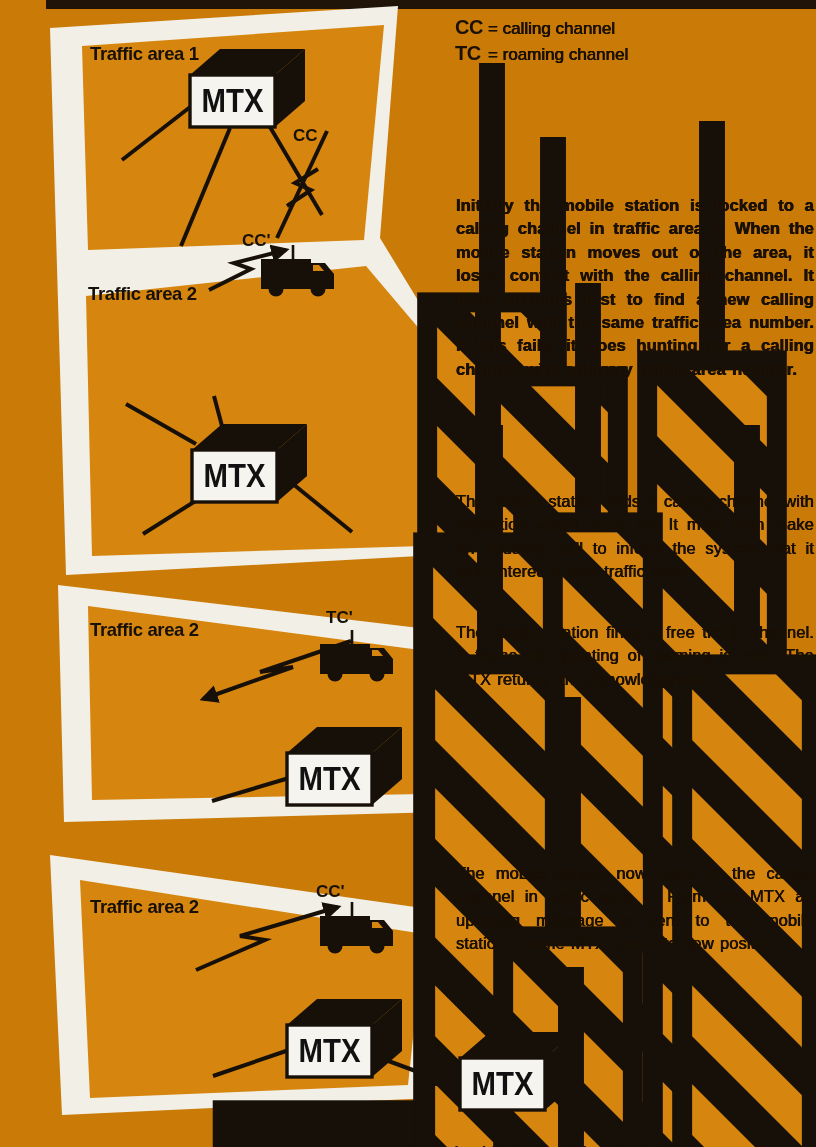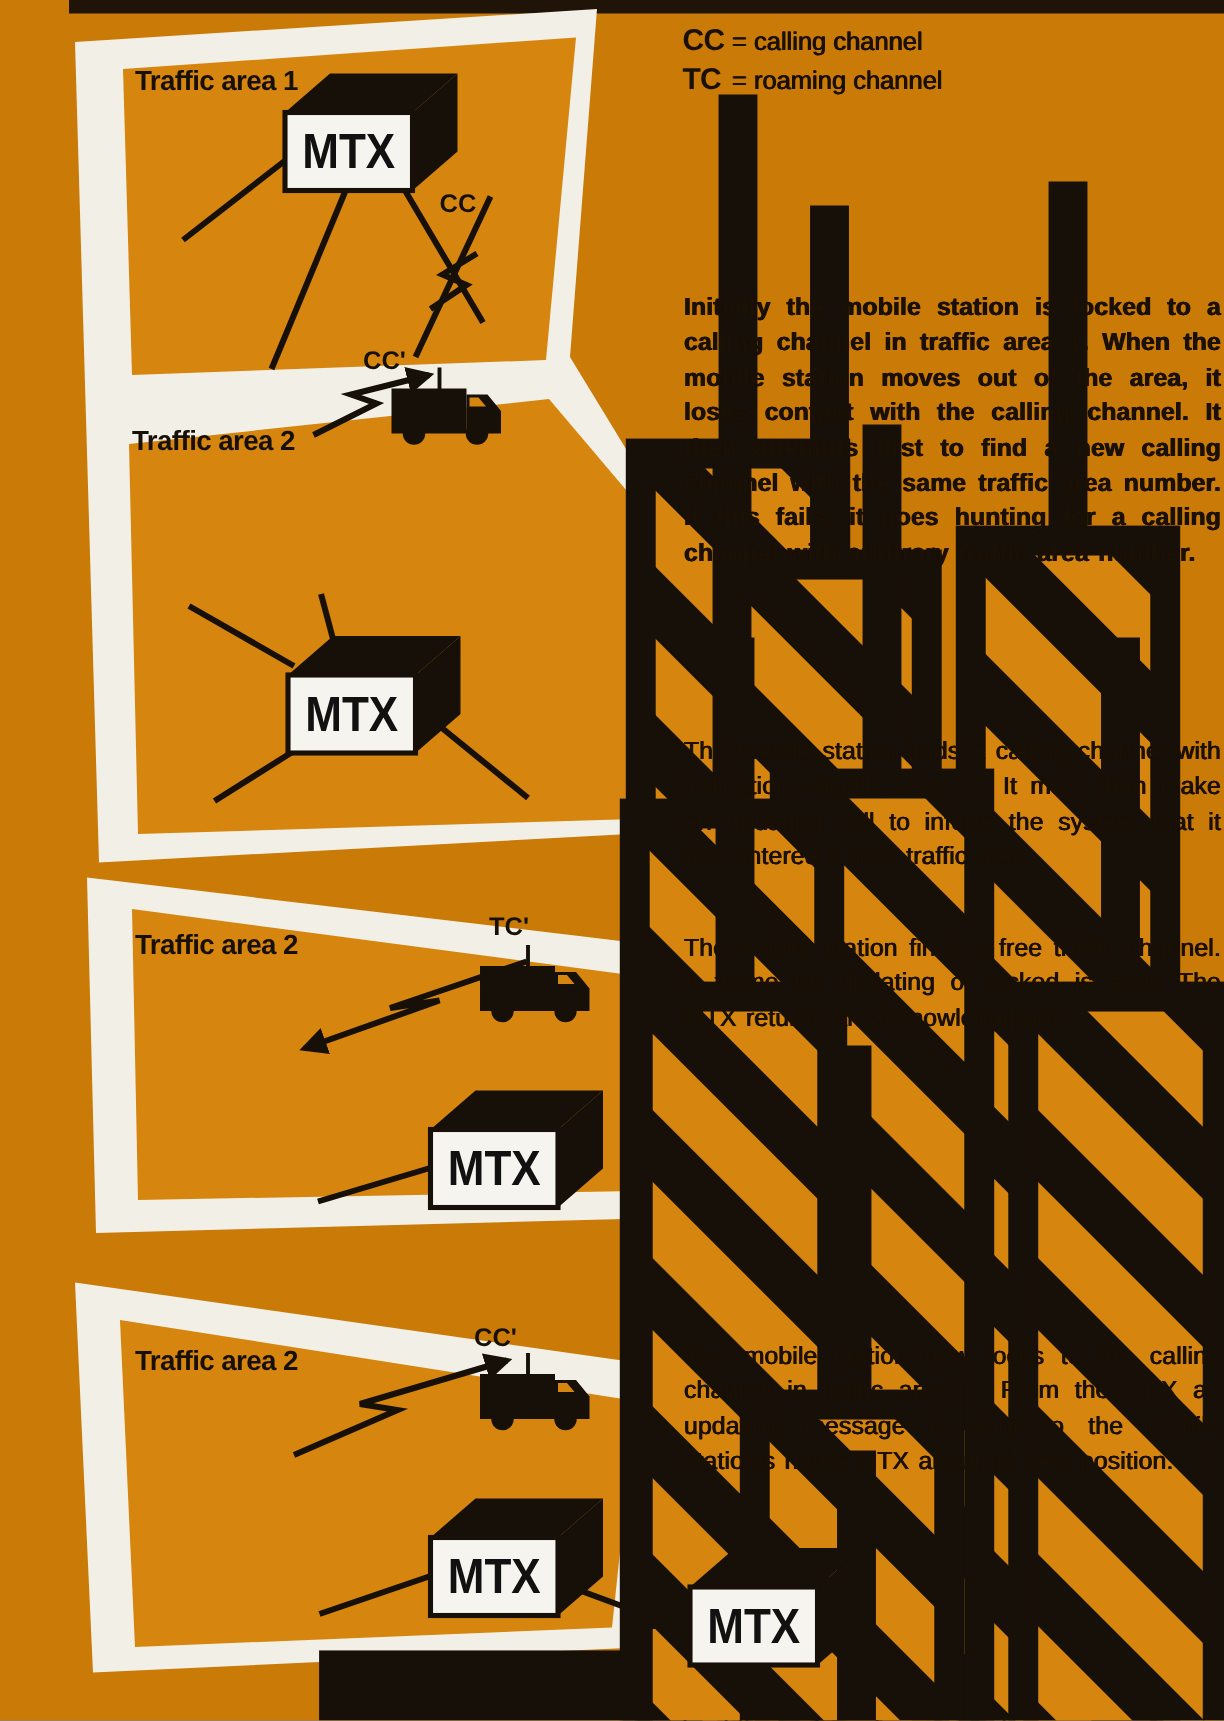--- a/index.html
+++ b/index.html
@@ -147,18 +147,18 @@
       <span class="legend-def thick">= calling channel</span>
     </div>
     <div class="legend-row">
       <span class="legend-abbr">TC</span>
       <span class="legend-def thick">= roaming channel</span>
     </div>
   </div>
 
   <div class="para thick" style="top:194px;font-weight:bold;">Initially the mobile station is locked to a calling channel in traffic area 1. When the mobile station moves out of the area, it loses contact with the calling channel. It then attempts first to find a new calling channel with the same traffic area number. If this fails, it goes hunting for a calling channel with arbitrary traffic area number.</div>
   <div class="para thick" style="top:490px;">The mobile station finds a calling channel with indication »traffic area 2». It must then make an updating call to inform the system that it has entered a new traffic area.</div>
-  <div class="para thick" style="top:621px;">The mobile station finds a free traffic channel. A frame for updating of locked is sent. The MTX returns an acknowledgment.</div>
-  <div class="para thick" style="top:893px;">The mobile station now locks to the calling channel in traffic area 2. From the MTX an updating message is sent to the mobile station's home MTX about its new position.</div>
+  <div class="para thick" style="top:621px;">The mobile station finds a free traffic channel. A frame for updating of roaming is sent. The MTX returns an acknowledgment.</div>
+  <div class="para thick" style="top:862px;">The mobile station now locks to the calling channel in traffic area 2. From the MTX an updating message is sent to the mobile station's home MTX about its new position.</div>
 
   <div class="caption thick">(mobile station's home MTX)</div>
 
 </div>
 
 </body></html>

